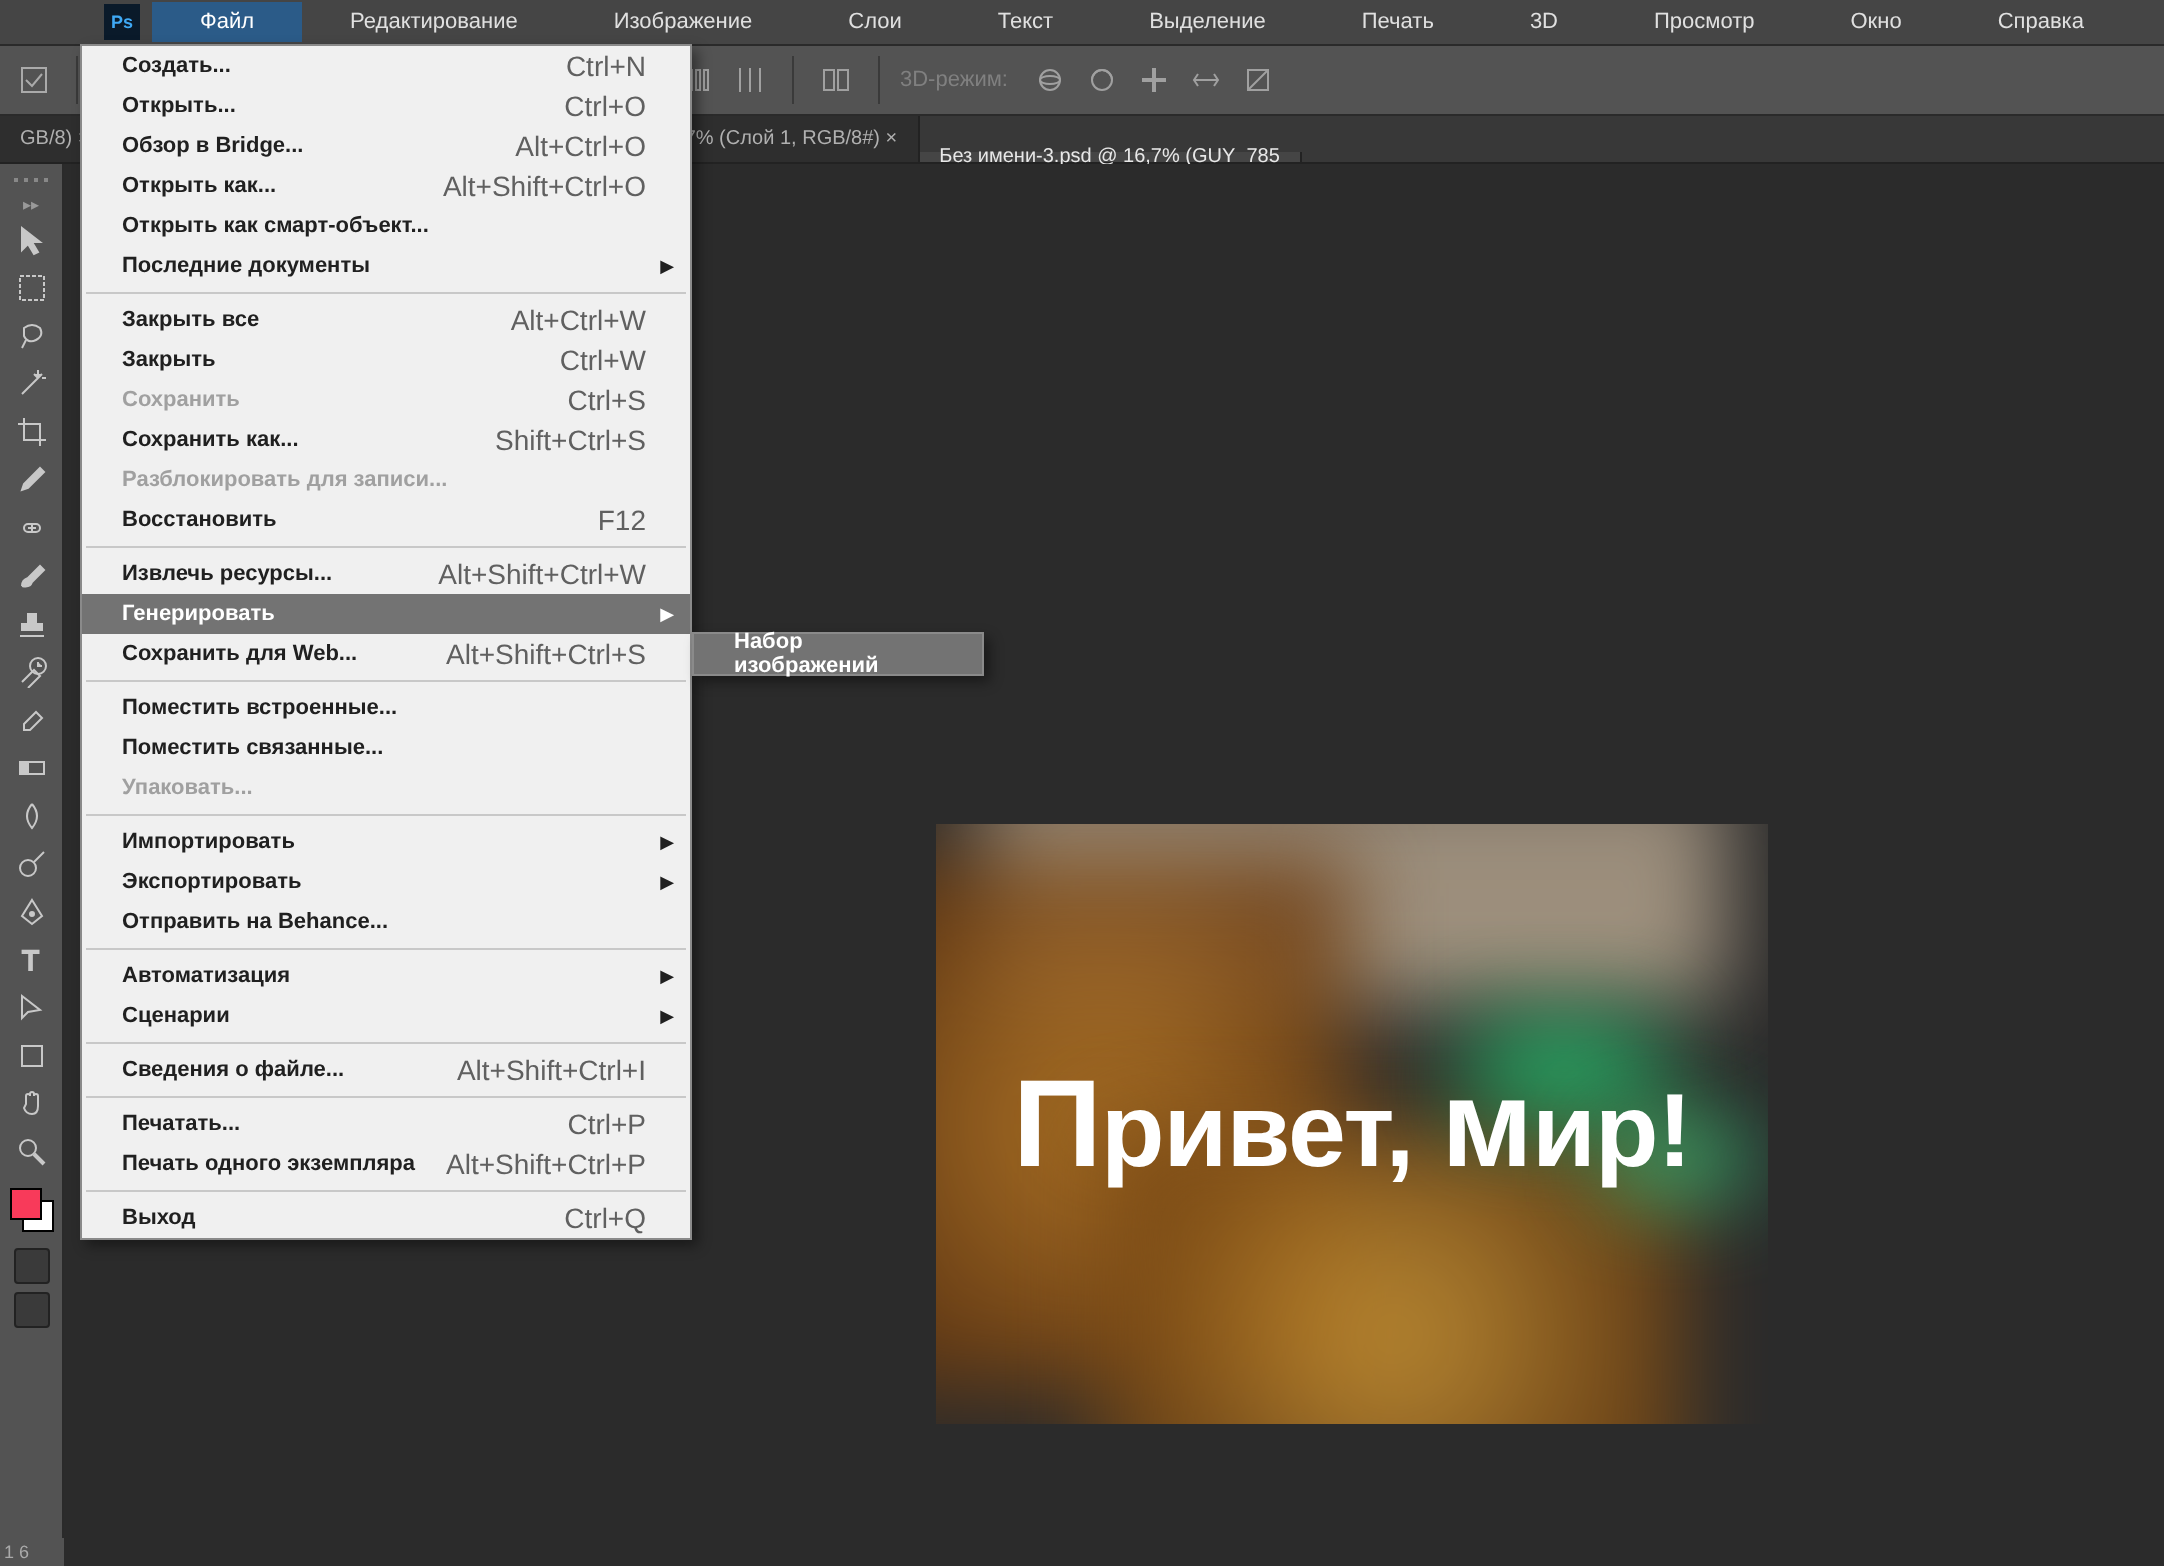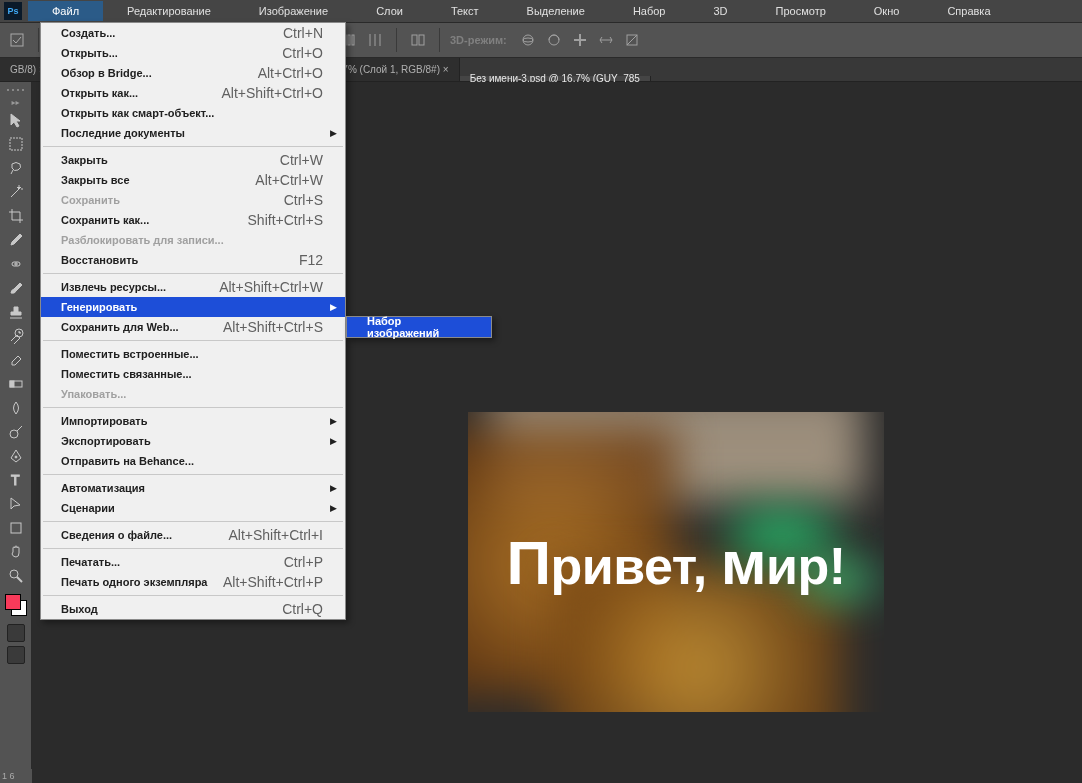--- a/index.html
+++ b/index.html
@@ -1,24 +1,24 @@
 <!DOCTYPE html>
 <html><head>
 <meta charset="utf-8">
 <style>
 * { margin: 0; padding: 0; box-sizing: border-box; font-family: Tahoma, Arial, sans-serif; }
 body { background: #454545; width: 1082px; height: 783px; overflow: hidden; color: #e0e0e0; font-size: 11px; }
 
 .app-bar { height: 22px; background: #454545; display: flex; align-items: center; padding-left: 4px; }
-.ps-logo { width: 18px; height: 18px; background: #0a1a2a; display: flex; align-items: center; justify-content: center; font-weight: bold; color: #3fa9f5; font-size: 9px; margin-right: 6px; }
+.ps-logo { width: 18px; height: 18px; background: #0a1a2a; display: flex; align-items: center; justify-content: center; font-weight: bold; color: #3fa9f5; font-size: 9px; margin-right: 6px; margin-left: 48px; }
 .menu-items { display: flex; gap: 0; }
 .menu-item { padding: 4px 24px; color: #e0e0e0; cursor: pointer; }
 .menu-item.active { background: #2b5b88; color: #fff; }
 
-.options-bar { height: 36px; background: #535353; border-top: 1px solid #2a2a2a; border-bottom: 1px solid #2a2a2a; display: flex; align-items: center; padding: 0 6px; gap: 10px; font-weight: bold; }
+.options-bar { height: 36px; background: #535353; border-top: 1px solid #2a2a2a; border-bottom: 1px solid #2a2a2a; display: flex; align-items: center; padding: 0 6px; gap: 10px; }
 .opt-icon { width: 22px; height: 22px; display: flex; align-items: center; justify-content: center; color: #c0c0c0; }
 .opt-sep { width: 1px; height: 24px; background: #3a3a3a; }
 .opt-group { display: flex; gap: 4px; }
 .opt-btn { width: 22px; height: 22px; background: transparent; border: none; cursor: pointer; display:flex;align-items:center;justify-content:center;}
 .opt-btn svg { stroke: #a0a0a0; fill: none; }
 .mode-label { color: #808080; font-size: 11px; }
 
 .tabs-bar { height: 24px; background: #383838; display: flex; align-items: stretch; border-bottom: 1px solid #222; }
 .tab { display: flex; align-items: center; padding: 0 10px; font-size: 10px; color: #b0b0b0; border-right: 1px solid #222; gap: 6px; background: #2e2e2e; }
 .tab.active { background: #454545; color: #e8e8e8; margin-top: 18px; }
@@ -48,42 +48,42 @@
 .blob-sky { width: 90%; height: 40%; background: linear-gradient(#a89885,#b8a890); left: 5%; top: -10%; }
 .blob-green { width: 25%; height: 18%; background: radial-gradient(circle,#2bd67b,#1a7a4a); right: 12%; top: 32%; }
 .blob-green2 { width: 18%; height: 12%; background: radial-gradient(circle,#3be090,#269060); right: 2%; top: 50%; }
 .canvas-text { position: absolute; inset: 0; display: flex; align-items: center; justify-content: center; color: #fff; font-family: Impact, 'Arial Narrow Bold', sans-serif; font-size: 52px; letter-spacing: -0.5px; font-weight:bold;}
 .canvas-text .cap { font-size: 62px; }
 
 
 .dropdown { position: absolute; top: 22px; left: 40px; width: 306px; background: #f0f0f0; border: 1px solid #8a8a8a; box-shadow: 3px 3px 6px rgba(0,0,0,0.4); z-index: 100; }
 .dd-row { display: flex; align-items: center; height: 20px; padding: 0 22px 0 20px; color: #202020; font-size: 11px; cursor: pointer; position:relative;}
 .dd-row.disabled { color: #a0a0a0; }
-.dd-row.highlight { background: #1d4ed8; color: #fff; }
+.dd-row.highlight { background: #737373; color: #fff; }
 .dd-label { flex: 1; font-weight: bold; }
 .dd-shortcut { color: #606060; font-size: 14px; }
 .dd-arrow { position: absolute; right: 8px; font-size: 9px; }
 .dd-sep { height: 1px; background: #c8c8c8; margin: 3px 2px; }
 .submenu { position: absolute; top: 316px; left: 346px; width: 146px; background: #f0f0f0; border: 1px solid #8a8a8a; box-shadow: 3px 3px 6px rgba(0,0,0,0.4); z-index: 101; }
 
 .status-left { position: absolute; left: 0; bottom: 0; width: 32px; background: #535353; color: #aaa; font-size: 9px; padding: 2px; line-height: 10px; }
 </style>
 </head>
 <body>
 
 <div class="app-bar">
   <div class="ps-logo">Ps</div>
   <div class="menu-items" id="menubar">
       <div class="menu-item active">Файл</div>
       <div class="menu-item">Редактирование</div>
       <div class="menu-item">Изображение</div>
       <div class="menu-item">Слои</div>
       <div class="menu-item">Текст</div>
       <div class="menu-item">Выделение</div>
-      <div class="menu-item">Набор</div>
+      <div class="menu-item">Печать</div>
       <div class="menu-item">3D</div>
       <div class="menu-item">Просмотр</div>
       <div class="menu-item">Окно</div>
       <div class="menu-item">Справка</div>
     </div>
 </div>
 
 <div class="options-bar">
   <div class="opt-icon">
       <svg width="16" height="16">
@@ -411,26 +411,26 @@
     </div>
     <div class="dd-row">
       <span class="dd-label">Открыть как смарт-объект...</span>
     </div>
     <div class="dd-row">
       <span class="dd-label">Последние документы</span>
       <span class="dd-arrow">▶</span>
     </div>
     <div class="dd-sep"></div>
     <div class="dd-row">
+      <span class="dd-label">Закрыть все</span>
+      <span class="dd-shortcut">Alt+Ctrl+W</span>
+    </div>
+    <div class="dd-row">
       <span class="dd-label">Закрыть</span>
       <span class="dd-shortcut">Ctrl+W</span>
-    </div>
-    <div class="dd-row">
-      <span class="dd-label">Закрыть все</span>
-      <span class="dd-shortcut">Alt+Ctrl+W</span>
     </div>
     <div class="dd-row disabled">
       <span class="dd-label">Сохранить</span>
       <span class="dd-shortcut">Ctrl+S</span>
     </div>
     <div class="dd-row">
       <span class="dd-label">Сохранить как...</span>
       <span class="dd-shortcut">Shift+Ctrl+S</span>
     </div>
     <div class="dd-row disabled">

